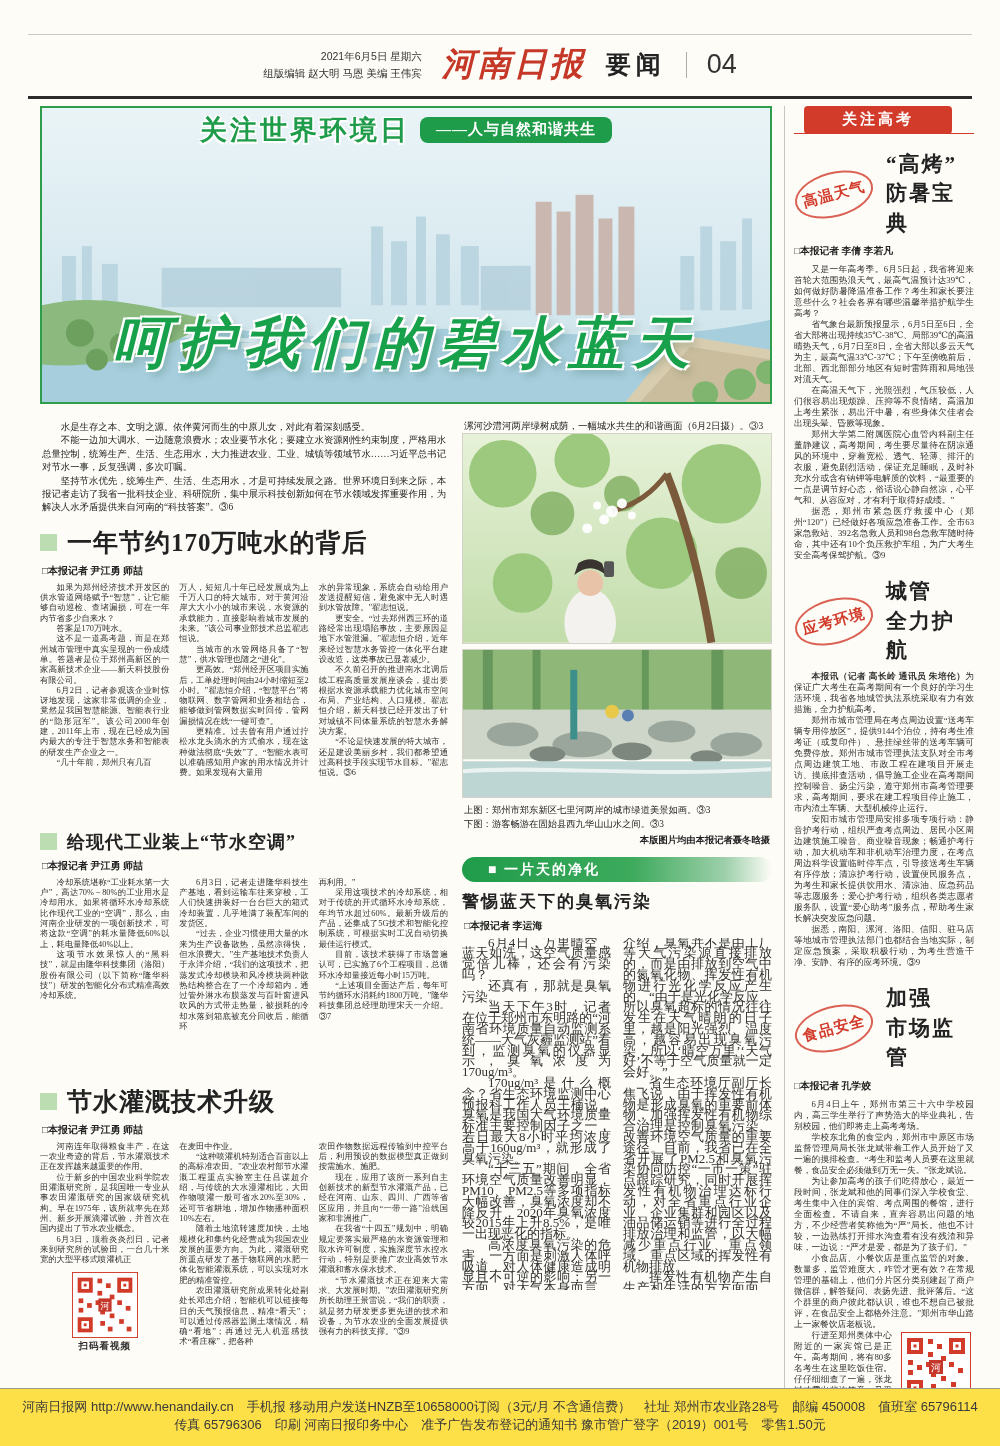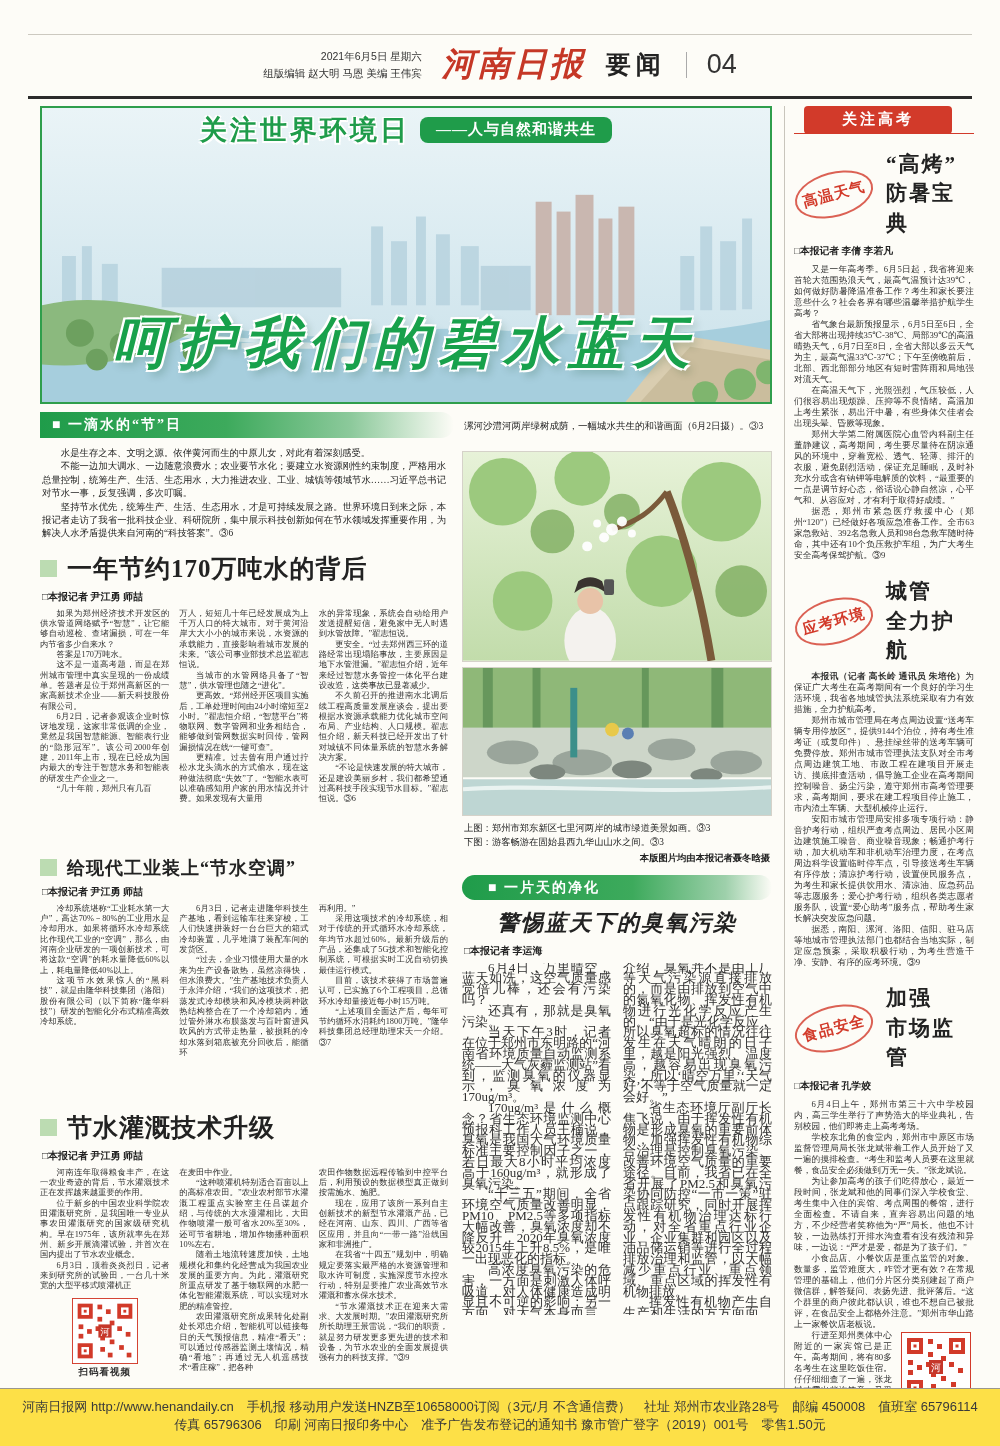--- a/index.html
+++ b/index.html
@@ -57,27 +57,27 @@
   .cols { display:flex; gap:10px; overflow:hidden; }
   .cols .c { flex:1; min-width:0; font-size:8.3px; line-height:10.3px; text-align:justify; color:#303030; }
   .cols p { text-indent:2em; }
   .cols p.cont { text-indent:0; }
   .b1 { height:236px; } .b2 { height:196px; } .b3 { height:254px; }
 
   .qr-box { text-align:center; margin-top:7px; }
   .qr-box svg { width:66px; height:66px; display:block; margin:0 auto; }
   .qr-label { font-size:9.5px; font-weight:bold; margin-top:3px; letter-spacing:1px; }
 
-  .hero-caption { font-size:9.5px; line-height:14px; text-align:justify; margin:7px 2px 18px; }
+  .hero-caption { font-size:9.5px; line-height:14px; text-align:justify; margin:7px 2px 0; }
   .photo { border:1px solid #d5d2c9; margin-bottom:5px; overflow:hidden; }
   .photo svg { display:block; width:100%; }
   .photo-caps { font-size:9.3px; line-height:14px; margin:2px 2px 0; }
   .photo-credit { text-align:right; font-weight:bold; margin-top:2px; }
 
-  .t4 { text-align:center; font-size:22px; font-weight:900; letter-spacing:2px; margin:8px 0 6px;font-style:italic; }
+  .t4 { font-size:17px; font-weight:900; letter-spacing:2px; margin:8px 0 6px; }
   .cols2 { display:flex; gap:12px; height:352px; overflow:hidden; }
   .cols2 .c { flex:1; min-width:0; font-size:13px; line-height:10.8px; text-align:justify; color:#303030; }
   .cols2 p { text-indent:2em; }
   .cols2 p.cont { text-indent:0; }
 
   .meadow { margin-top:2px; }
   .meadow svg { display:block; width:100%; }
 
   
   .tab { background:#d23a2a; color:#fff; font-size:15px; font-weight:bold; letter-spacing:3px;
@@ -217,21 +217,20 @@
         <div class="banner">
           <span class="banner-main">关注世界环境日</span>
           <span class="banner-sub">——人与自然和谐共生</span>
         </div>
         <div class="hero-headline">呵护我们的碧水蓝天</div>
       </div>
 
       <div class="left-body">
 
         <div class="col-a">
-          <div class="bar1">■ 一滴水的“节”日</div>
           <div class="intro">
               <p>水是生存之本、文明之源。依伴黄河而生的中原儿女，对此有着深刻感受。</p>
               <p>不能一边加大调水、一边随意浪费水；农业要节水化；要建立水资源刚性约束制度，严格用水总量控制，统筹生产、生活、生态用水，大力推进农业、工业、城镇等领域节水……习近平总书记对节水一事，反复强调，多次叮嘱。</p>
               <p>坚持节水优先，统筹生产、生活、生态用水，才是可持续发展之路。世界环境日到来之际，本报记者走访了我省一批科技企业、科研院所，集中展示科技创新如何在节水领域发挥重要作用，为解决人水矛盾提供来自河南的“科技答案”。③6</p>
             </div>
 
           <div class="art-title">
             <span class="sq"></span>
             <span class="t1">一年节约170万吨水的背后</span>
           </div>

